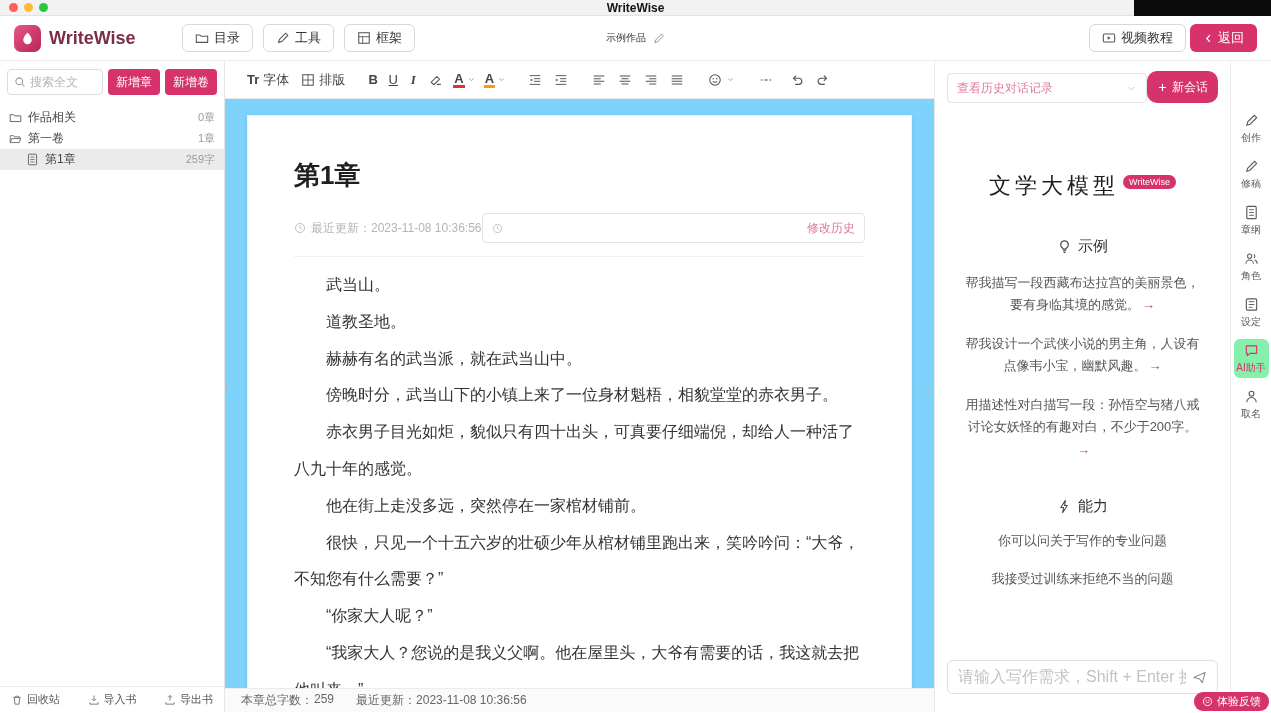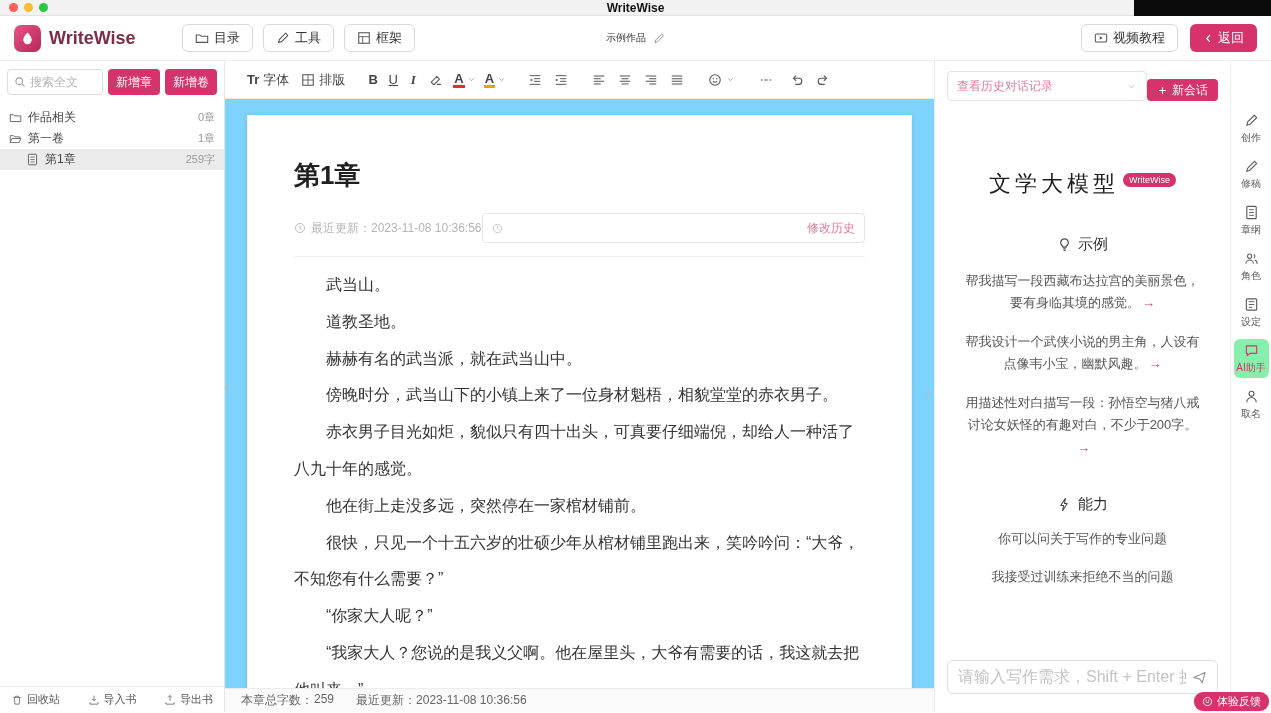--- a/index.html
+++ b/index.html
@@ -21,21 +21,21 @@
   .brand{display:flex;align-items:center;gap:8px;width:168px}
   .logo-mark{width:27px;height:27px;border-radius:7px;background:linear-gradient(135deg,#e85488,#b72757);display:flex;align-items:center;justify-content:center}
   .logo-mark svg{width:15px;height:15px}
   .brand-text{font-size:18px;font-weight:bold;color:#7a2e49}
   .hdr-nav{display:flex;gap:10px}
   .hdr-btn{display:flex;align-items:center;gap:5px;border:1px solid #d8d8d8;border-radius:6px;height:28px;padding:0 12px;
            font-size:13px;color:#333;background:#fff;cursor:pointer}
   .hdr-btn .ic{color:#555}
   .doc-title{position:absolute;left:50%;transform:translateX(-50%);display:flex;align-items:center;gap:6px;font-size:10px;color:#333}
   .doc-title .ic{width:13px;height:13px;color:#888}
-  .hdr-right{margin-left:auto;display:flex;gap:12px;align-items:center}
+  .hdr-right{margin-left:auto;display:flex;gap:4px;align-items:center}
   .btn-back{background:var(--accent);color:#fff;border:0;border-radius:6px;height:28px;padding:0 13px;display:flex;align-items:center;gap:4px;font-size:13px;cursor:pointer}
   .btn-back .ic{width:11px;height:11px;color:#fff}
 
   
   .content{display:flex;height:651px}
 
   
   .sidebar{width:225px;border-right:1px solid #e6e6e6;display:flex;flex-direction:column;background:#fff}
   .sb-top{display:flex;gap:5px;padding:8px 7px;align-items:center}
   .search{flex:1;display:flex;align-items:center;gap:4px;border:1px solid #dcdcdc;border-radius:4px;height:26px;padding:0 6px;color:#999;min-width:0}
@@ -79,21 +79,21 @@
   .bodytext p{font-size:16px;line-height:2.3;text-indent:2em;color:#333}
 
   .statusbar{height:24px;border-top:1px solid #ececec;background:#fafafa;display:flex;align-items:center;padding:0 16px;font-size:12px;color:#666}
   .statusbar .grp{margin-right:22px;display:flex;gap:1px}
 
   
   .assistant{width:296px;border-left:1px solid #e9e9e9;display:flex;flex-direction:column;background:#fff;position:relative}
   .as-top{display:flex;gap:0;padding:10px 12px;align-items:flex-end}
   .hist{flex:1;border:1px solid #e3e3e3;border-radius:4px;height:30px;display:flex;align-items:center;justify-content:space-between;padding:0 9px;font-size:12px;color:#e07a9b;cursor:pointer;min-width:0}
   .hist .ic{width:11px;height:11px;color:#bbb}
-  .btn-newchat{background:var(--accent);color:#fff;height:22px;border:0;border-radius:4px;padding:0 10px;display:flex;align-items:center;gap:4px;font-size:12px;cursor:pointer;white-space:nowrap}
+  .btn-newchat{background:var(--accent);color:#fff;height:32px;border:0;border-radius:10px;padding:0 10px;display:flex;align-items:center;gap:4px;font-size:12px;cursor:pointer;white-space:nowrap}
   .btn-newchat .ic{width:11px;height:11px;color:#fff}
   .as-body{flex:1;overflow:hidden;text-align:center;padding:0 22px}
   .model-title{margin-top:58px;font-family:"DejaVu Serif","Liberation Serif",serif;font-size:22px;letter-spacing:4px;color:#1d1d1d;display:inline-block}
   .badge{background:var(--accent);color:#fff;font-size:9px;border-radius:8px;padding:2px 6px;margin-left:4px;vertical-align:super;letter-spacing:0;font-family:"Liberation Sans",sans-serif}
   .sec-head{margin:36px 0 16px;display:flex;justify-content:center;align-items:center;gap:6px;font-size:15px;color:#2f2f2f}
   .sec-head .ic{width:15px;height:15px;color:#444}
   .example{font-size:13px;color:#555;line-height:1.7;margin:0 auto 17px;max-width:238px}
   .example .arrow{color:var(--accent);margin-left:2px;cursor:pointer}
   .ability{font-size:13px;color:#555;margin-bottom:20px}
   .as-input{margin:10px 12px 18px;border:1px solid #e0e0e0;border-radius:6px;height:34px;display:flex;align-items:center;padding:0 10px;gap:6px}

